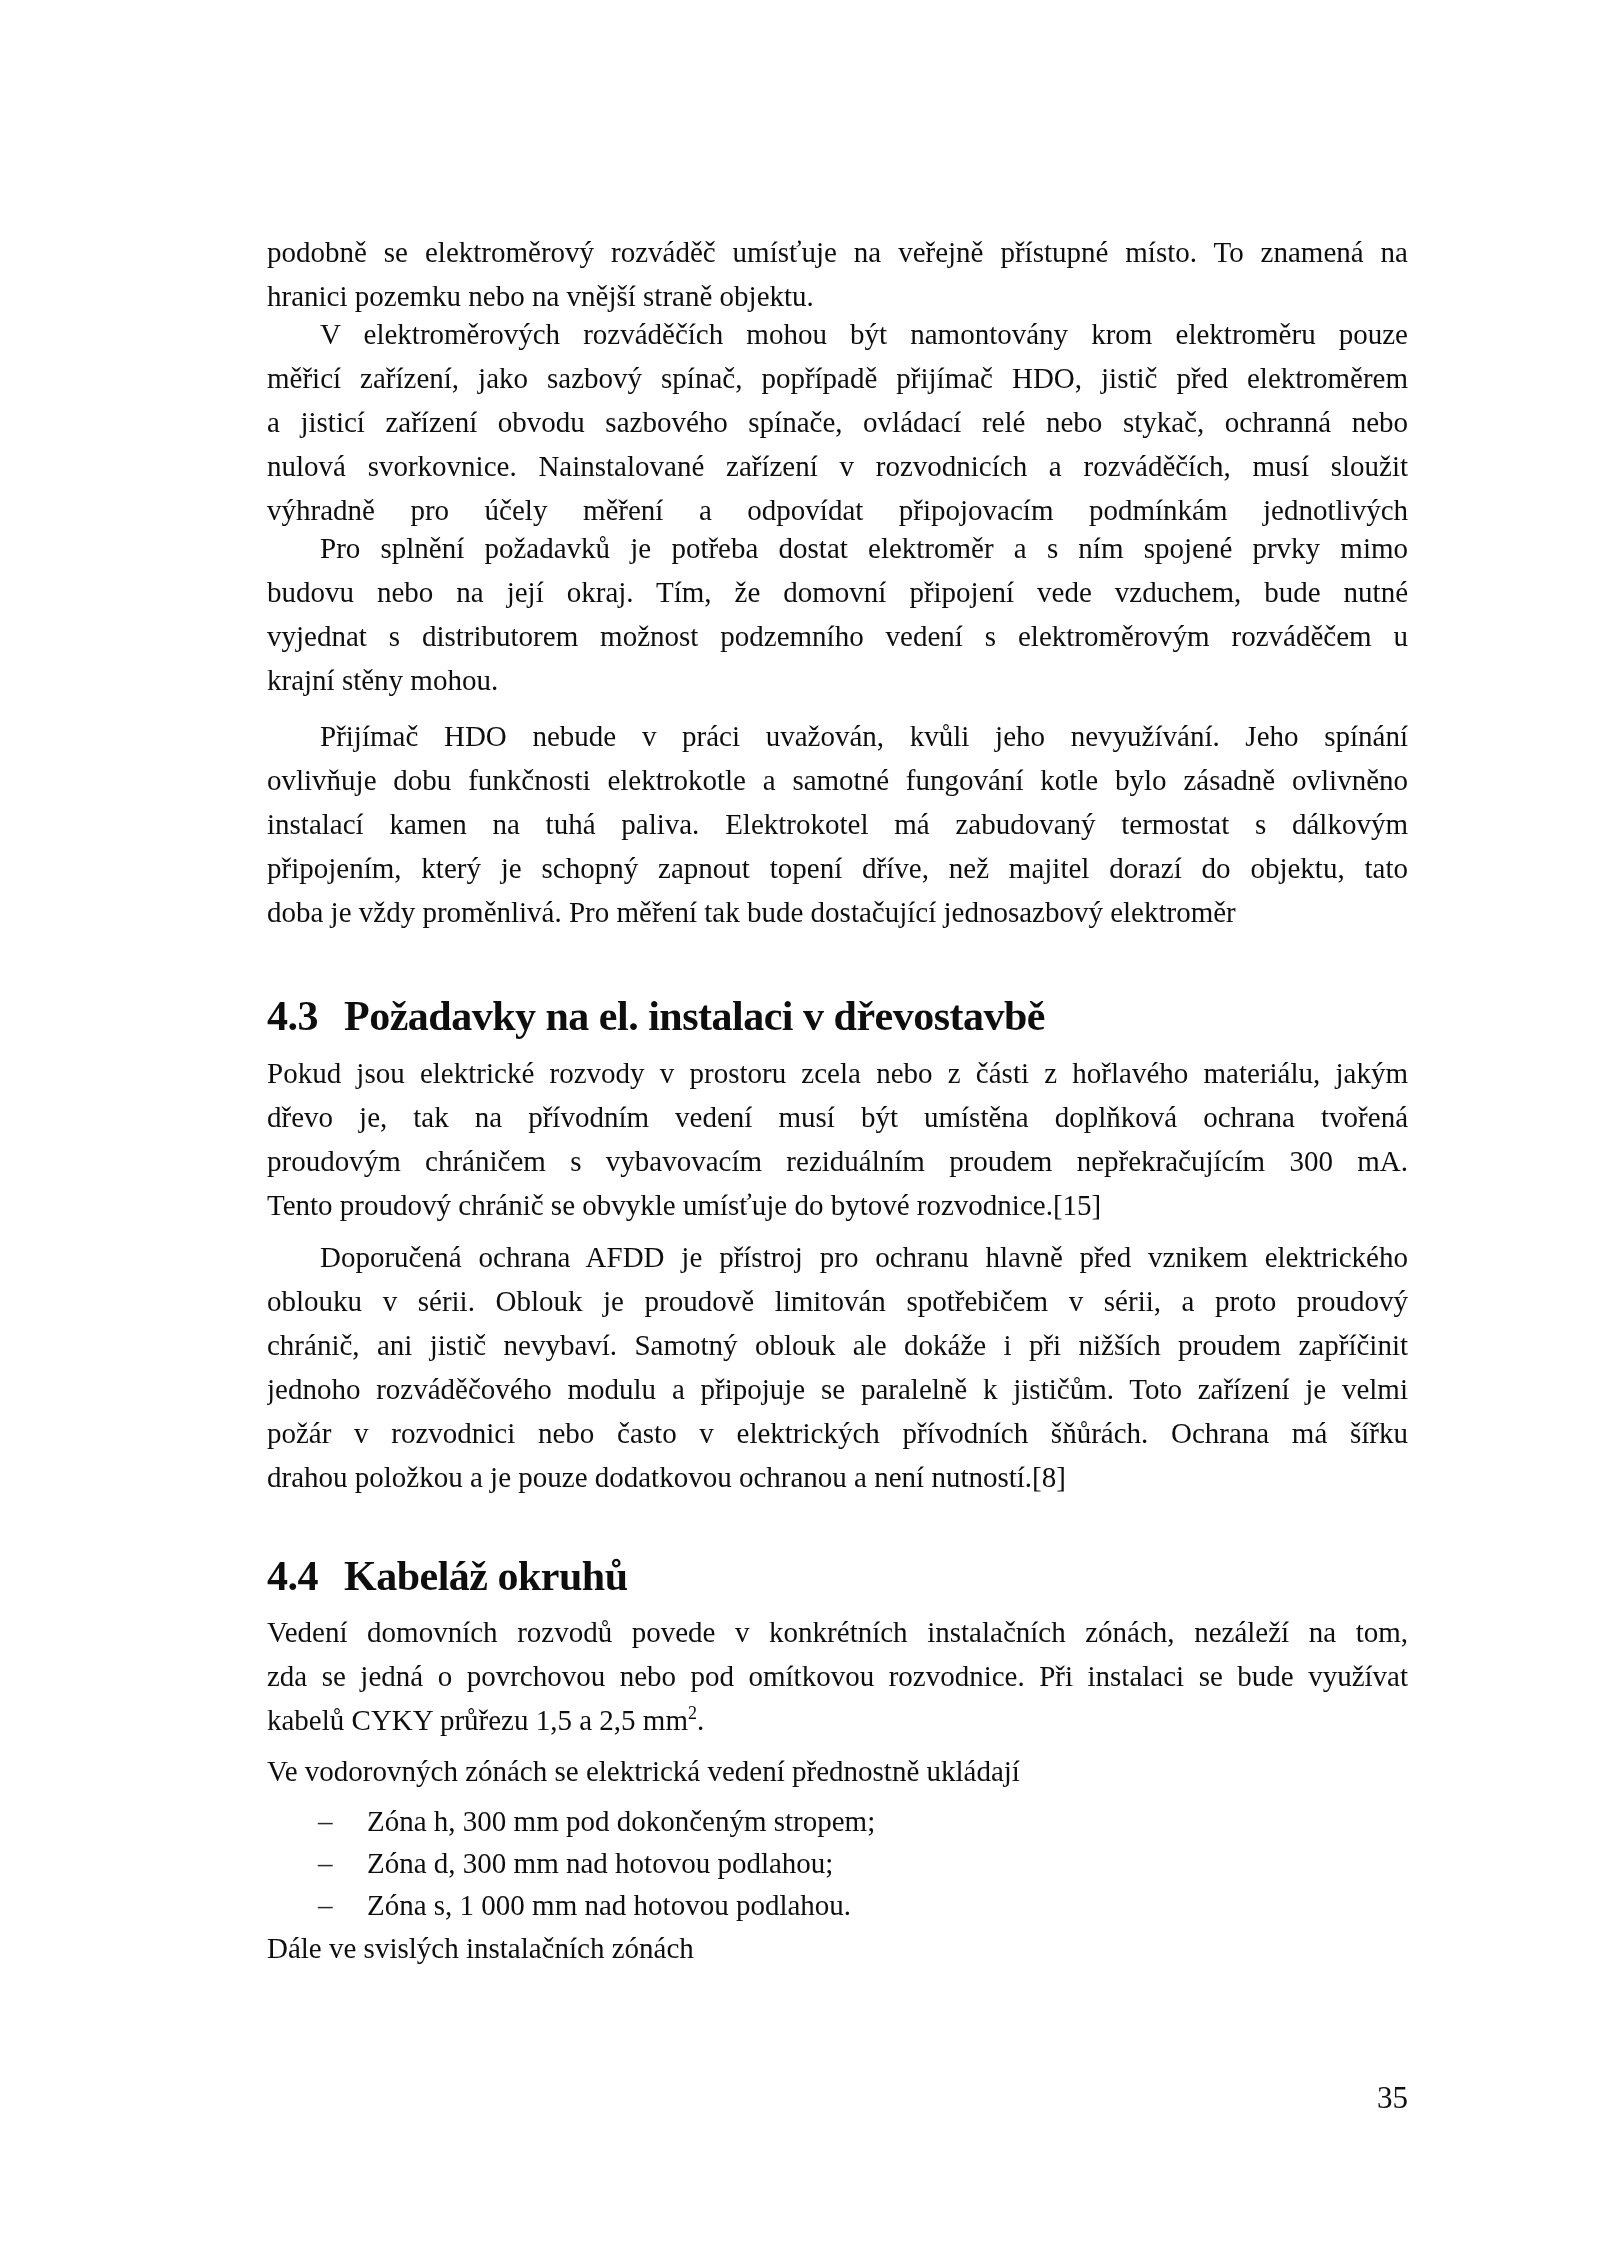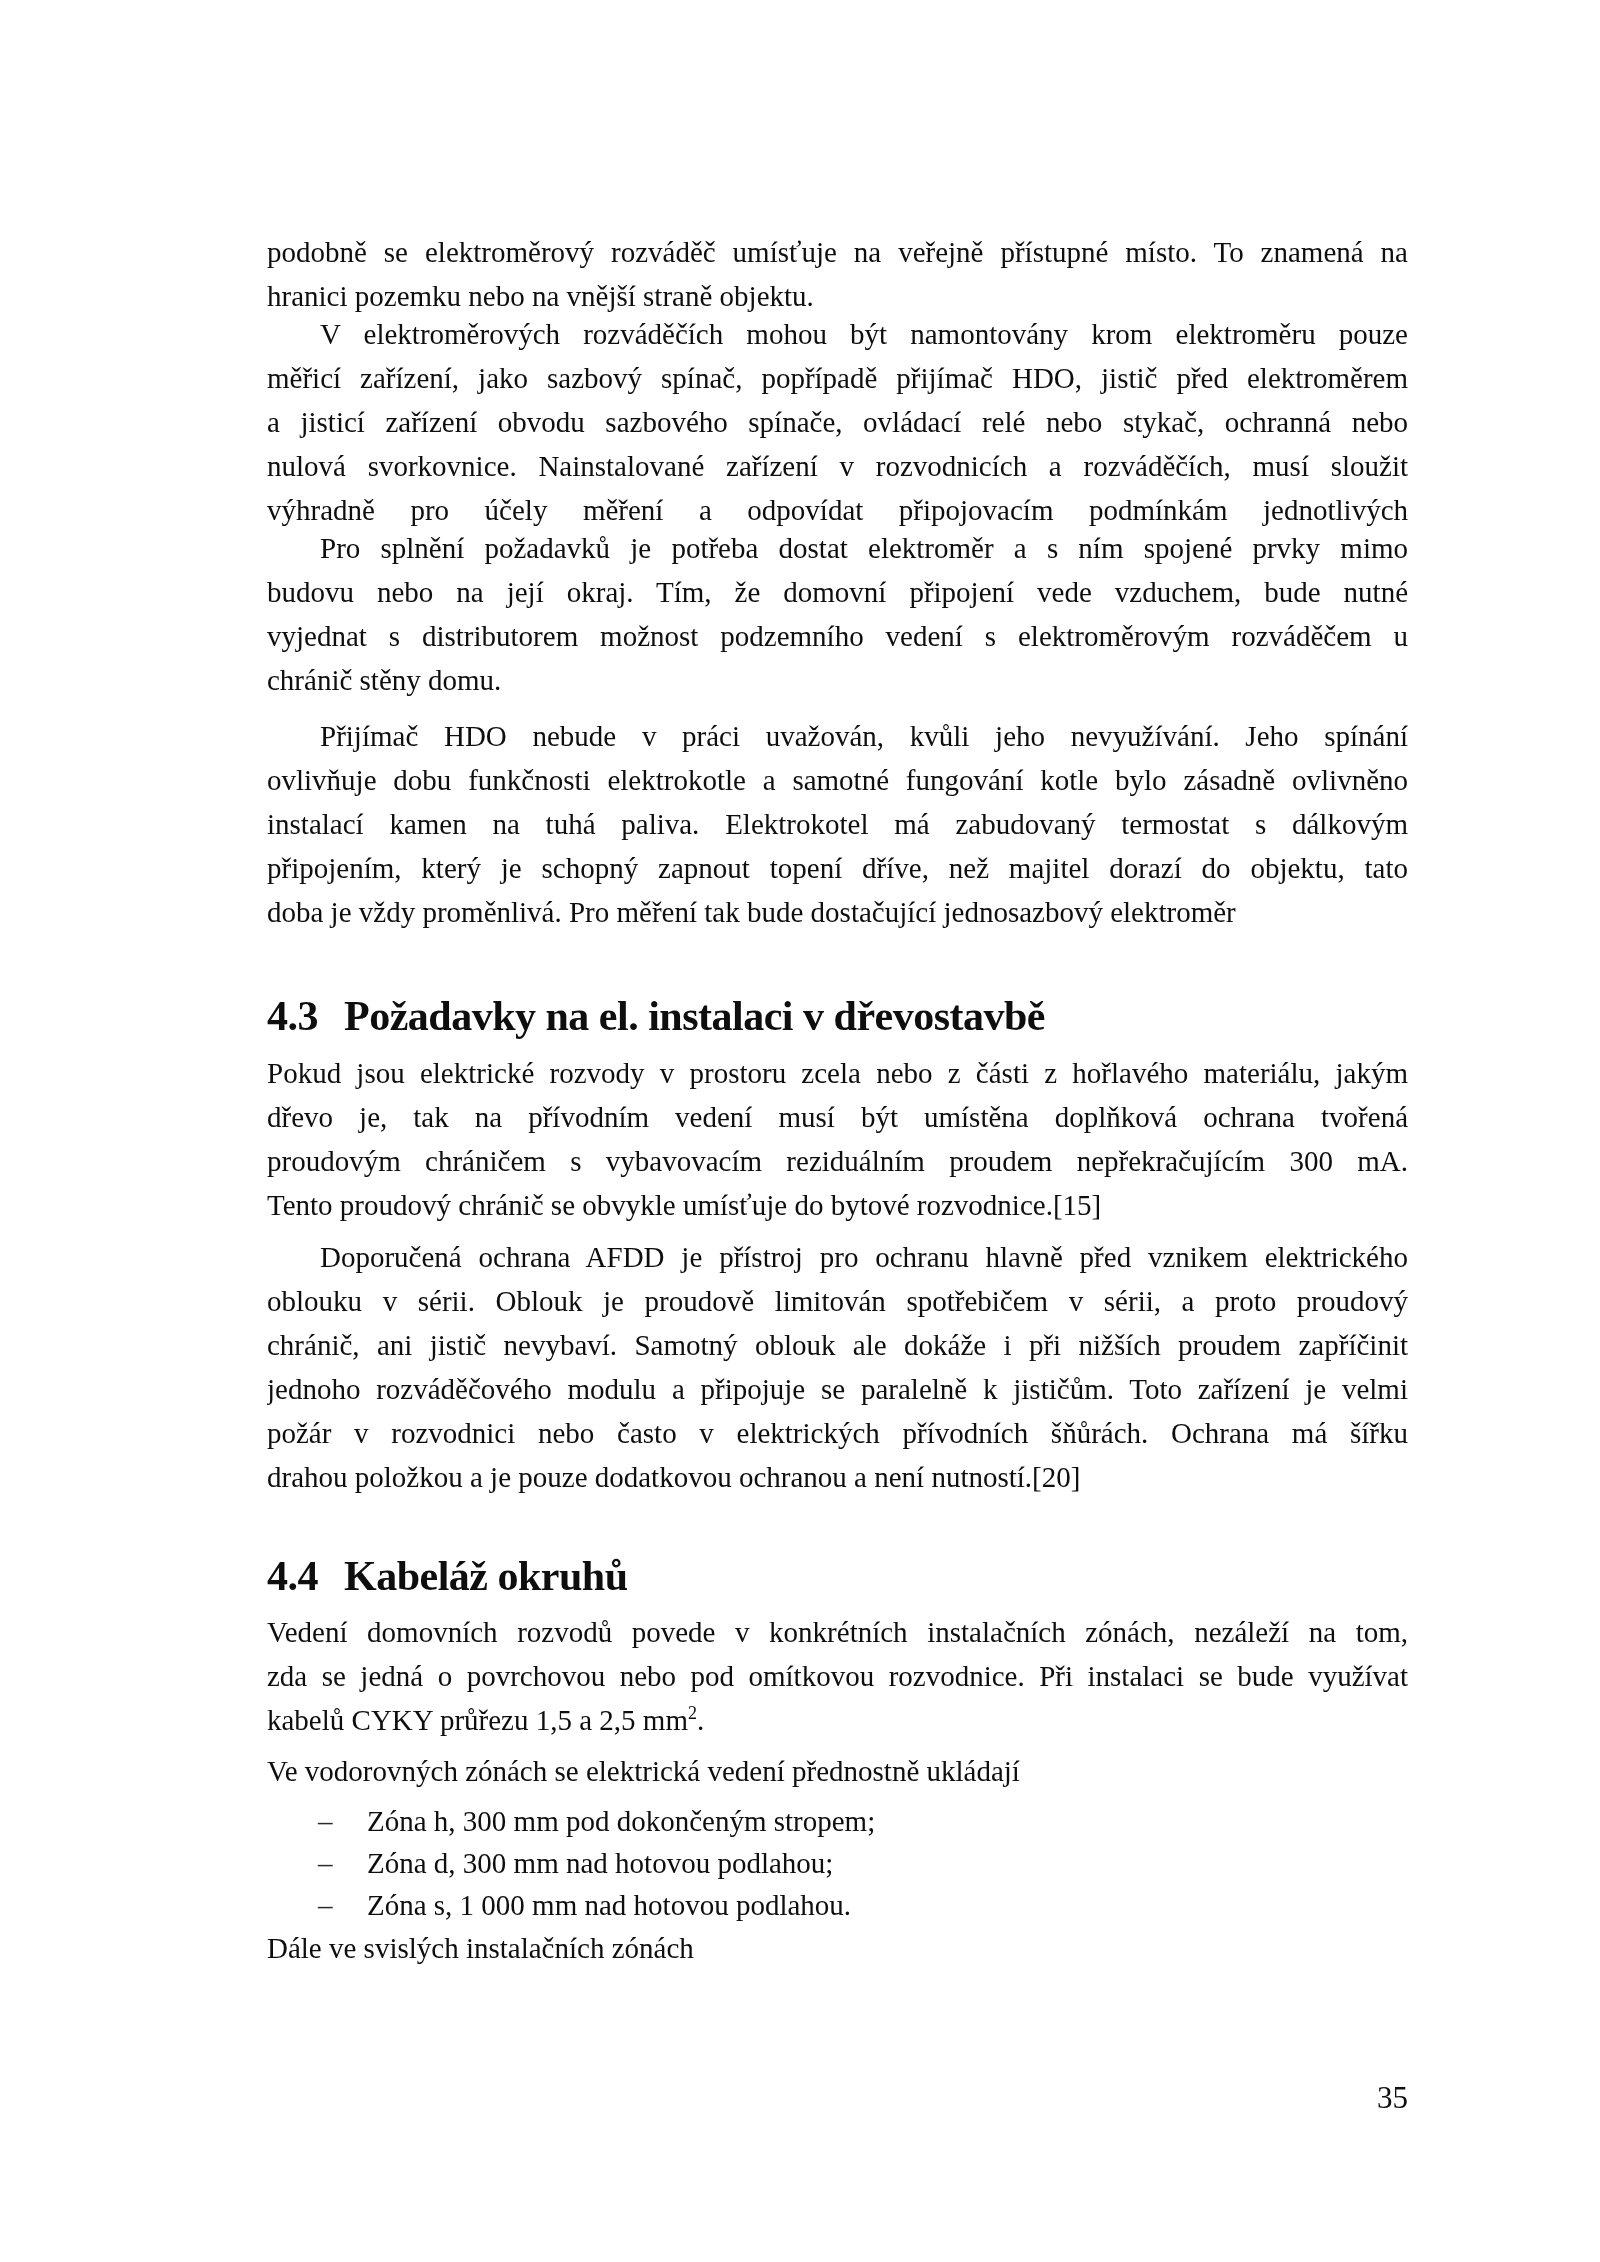--- a/index.html
+++ b/index.html
@@ -92,21 +92,21 @@
       <div class="bodyline j">měřicí zařízení, jako sazbový spínač, popřípadě přijímač HDO, jistič před elektroměrem</div>
       <div class="bodyline j">a jisticí zařízení obvodu sazbového spínače, ovládací relé nebo stykač, ochranná nebo</div>
       <div class="bodyline j">nulová svorkovnice. Nainstalované zařízení v rozvodnicích a rozváděčích, musí sloužit</div>
       <div class="bodyline j">výhradně pro účely měření a odpovídat připojovacím podmínkám jednotlivých</div>
     </div>
 
     <div class="para para3">
       <div class="bodyline j indent">Pro splnění požadavků je potřeba dostat elektroměr a s ním spojené prvky mimo</div>
       <div class="bodyline j">budovu nebo na její okraj. Tím, že domovní připojení vede vzduchem, bude nutné</div>
       <div class="bodyline j">vyjednat s distributorem možnost podzemního vedení s elektroměrovým rozváděčem u</div>
-      <div class="bodyline last">chránič stěny domu.</div>
+      <div class="bodyline last">krajní stěny mohou.</div>
     </div>
 
     <div class="para para4">
       <div class="bodyline j indent">Přijímač HDO nebude v práci uvažován, kvůli jeho nevyužívání. Jeho spínání</div>
       <div class="bodyline j">ovlivňuje dobu funkčnosti elektrokotle a samotné fungování kotle bylo zásadně ovlivněno</div>
       <div class="bodyline j">instalací kamen na tuhá paliva. Elektrokotel má zabudovaný termostat s dálkovým</div>
       <div class="bodyline j">připojením, který je schopný zapnout topení dříve, než majitel dorazí do objektu, tato</div>
       <div class="bodyline last">doba je vždy proměnlivá. Pro měření tak bude dostačující jednosazbový elektroměr</div>
     </div>
 
@@ -120,21 +120,21 @@
       <div class="bodyline j">proudovým chráničem s vybavovacím reziduálním proudem nepřekračujícím 300 mA.</div>
       <div class="bodyline last">Tento proudový chránič se obvykle umísťuje do bytové rozvodnice.[15]</div>
     </div>
 
     <div class="para para6">
       <div class="bodyline j indent">Doporučená ochrana AFDD je přístroj pro ochranu hlavně před vznikem elektrického</div>
       <div class="bodyline j">oblouku v sérii. Oblouk je proudově limitován spotřebičem v sérii, a proto proudový</div>
       <div class="bodyline j">chránič, ani jistič nevybaví. Samotný oblouk ale dokáže i při nižších proudem zapříčinit</div>
       <div class="bodyline j">jednoho rozváděčového modulu a připojuje se paralelně k jističům. Toto zařízení je velmi</div>
       <div class="bodyline j">požár v rozvodnici nebo často v elektrických přívodních šňůrách. Ochrana má šířku</div>
-      <div class="bodyline last">drahou položkou a je pouze dodatkovou ochranou a není nutností.[20]</div>
+      <div class="bodyline last">drahou položkou a je pouze dodatkovou ochranou a není nutností.[8]</div>
     </div>
 
     <div class="heading h44">
       <span class="hnum">4.4</span><span class="htitle">Kabeláž okruhů</span>
     </div>
 
     <div class="para para7">
       <div class="bodyline j">Vedení domovních rozvodů povede v konkrétních instalačních zónách, nezáleží na tom,</div>
       <div class="bodyline j">zda se jedná o povrchovou nebo pod omítkovou rozvodnice. Při instalaci se bude využívat</div>
       <div class="bodyline last"><span>kabelů CYKY průřezu 1,5 a 2,5 mm</span><span class="sup">2</span><span>.</span></div>

